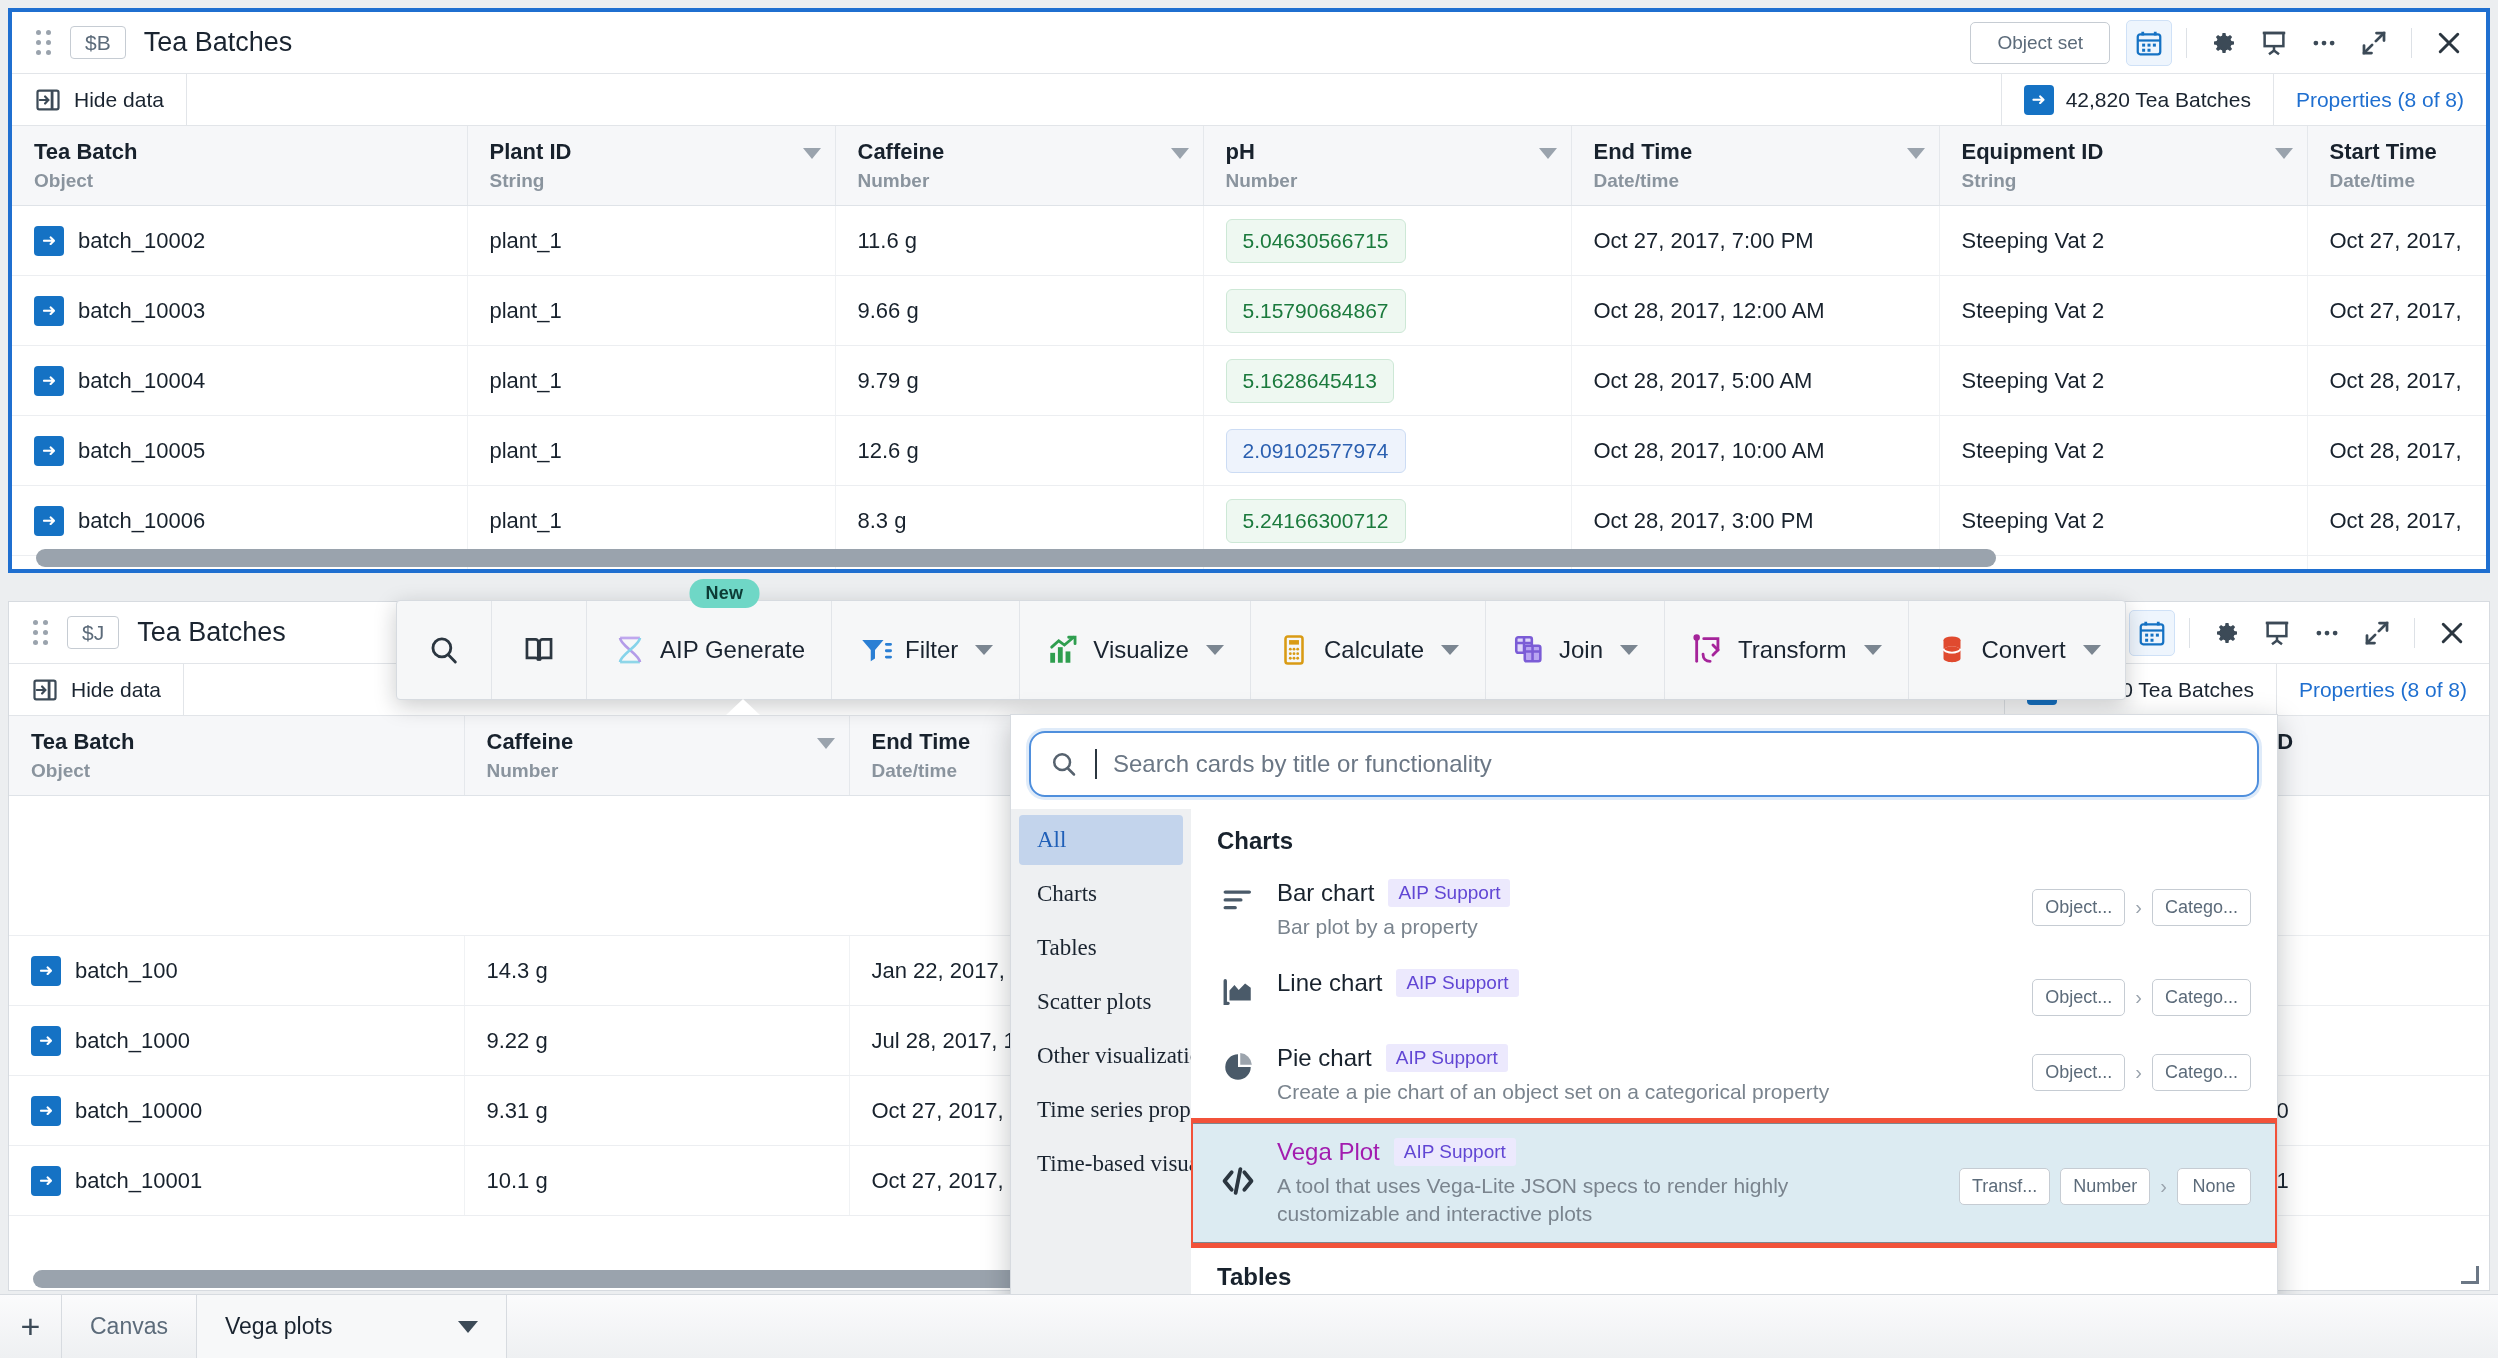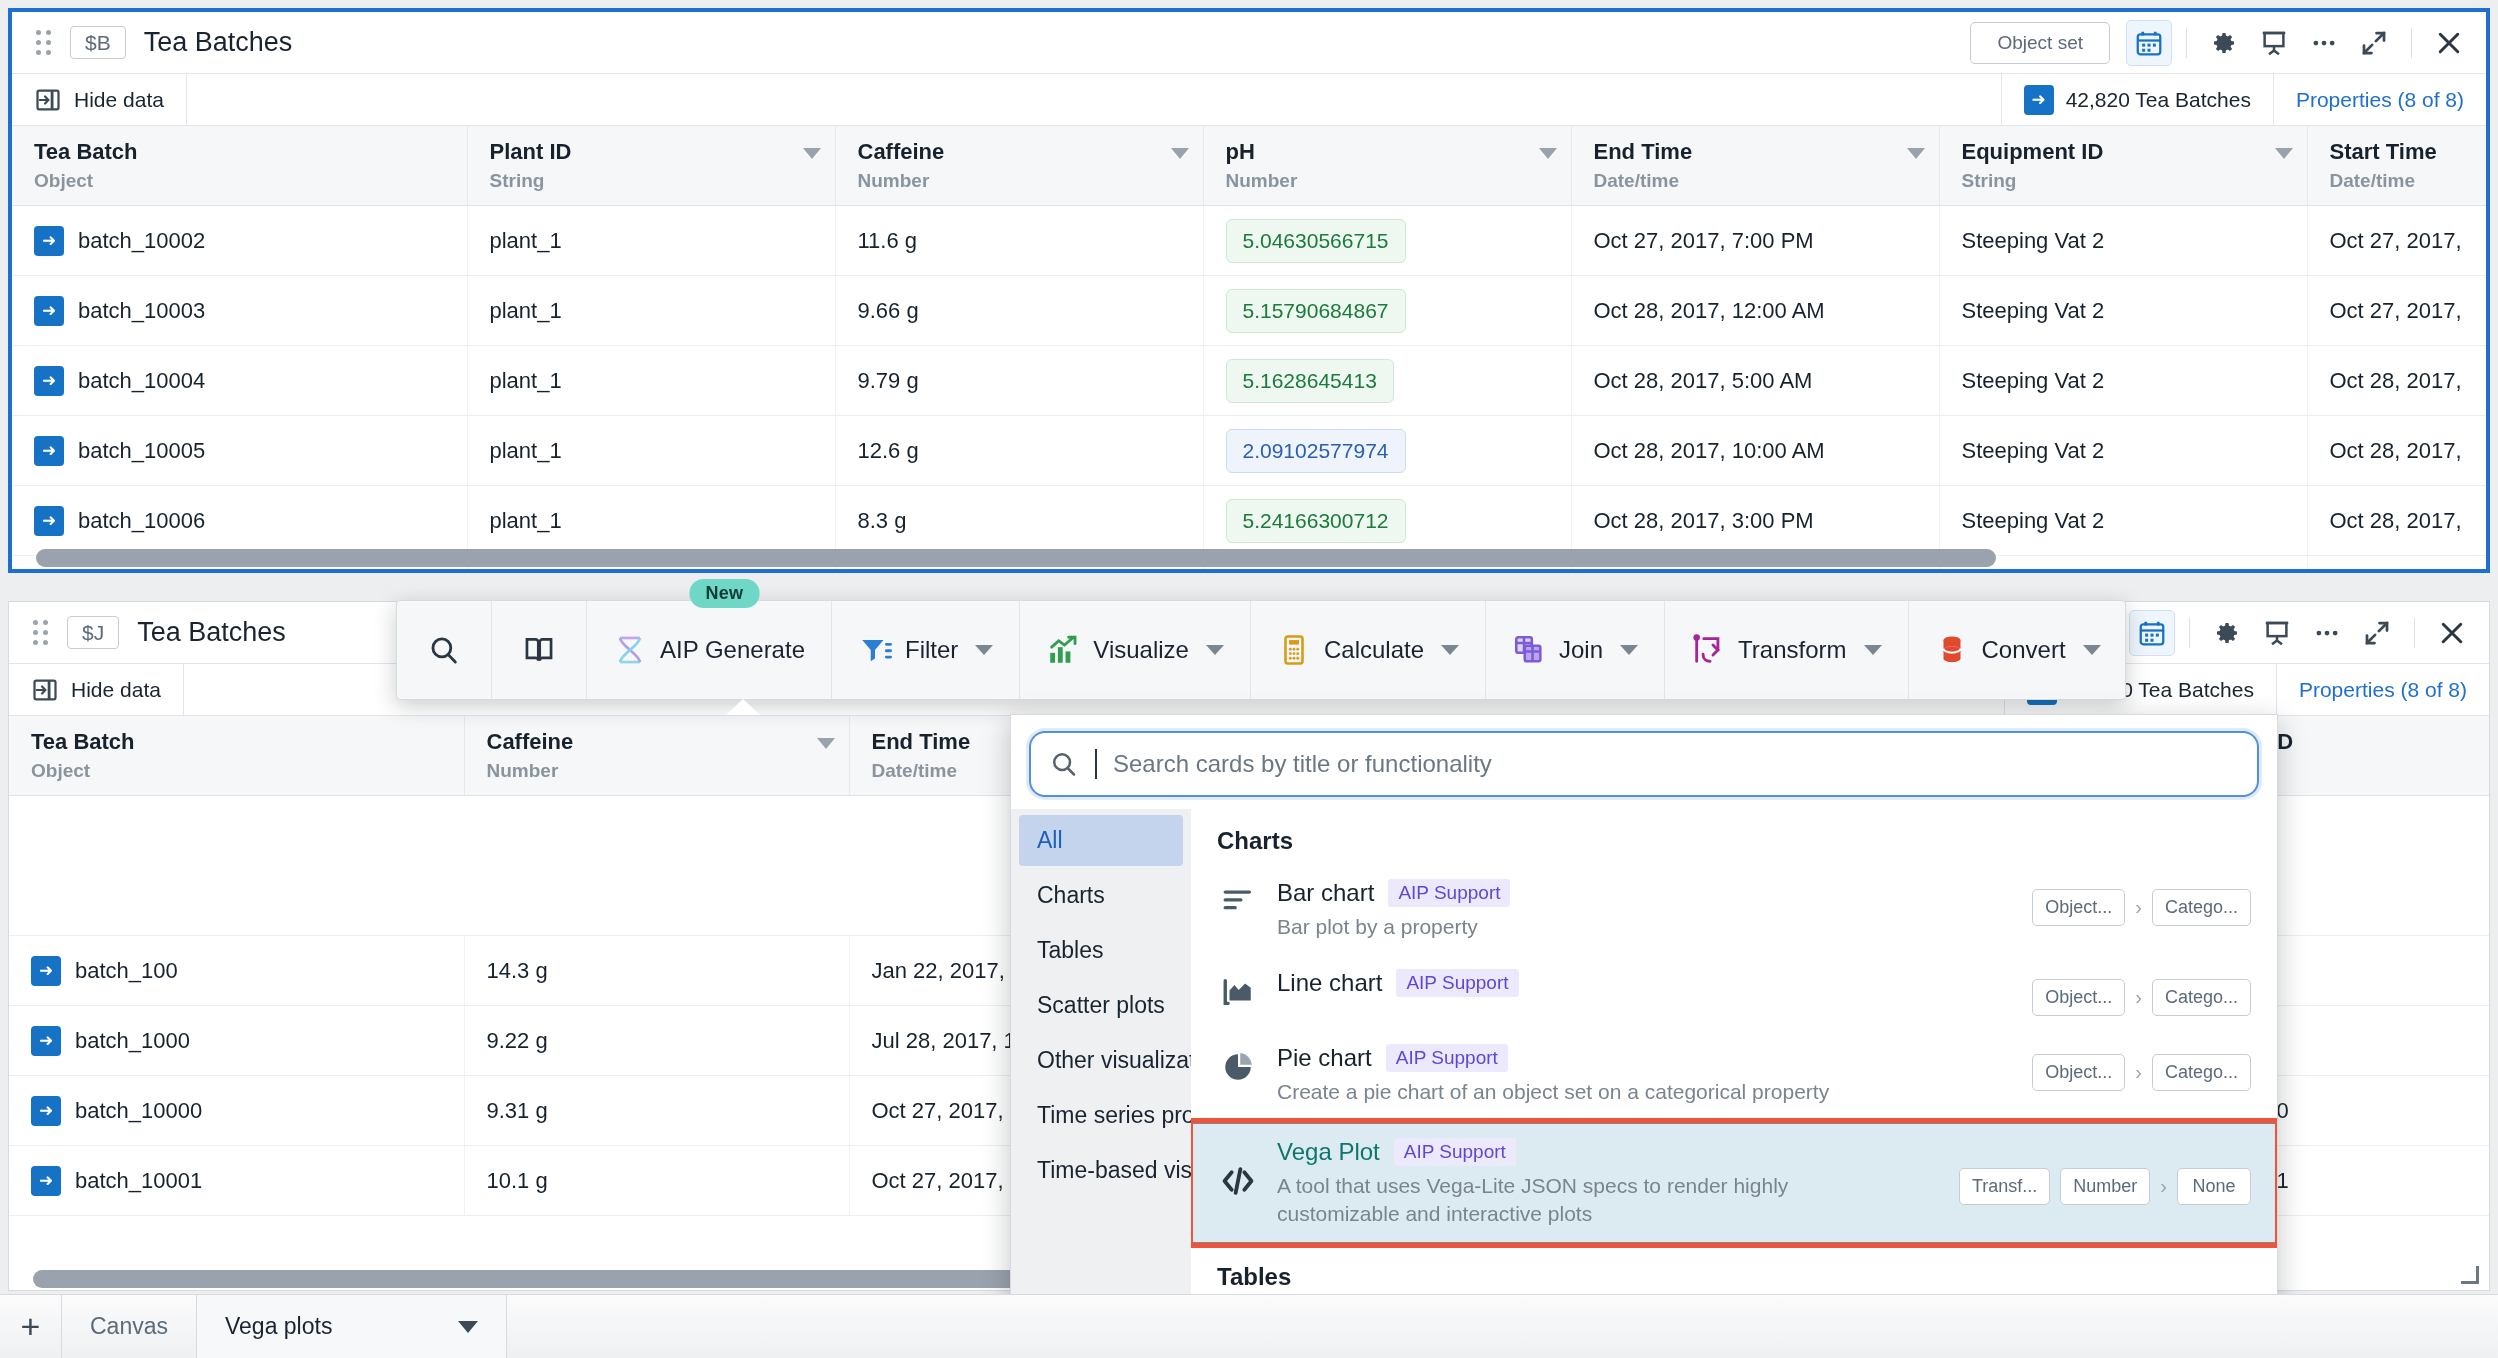--- a/index.html
+++ b/index.html
@@ -139,21 +139,21 @@
   .search-box{
     display:flex; align-items:center; gap:16px; height:66px;
     border:2px solid #4f8fdd; border-radius:16px; padding:0 18px;
     box-shadow:0 0 0 3px rgba(79,143,221,.18);
   }
   .search-caret{ width:2px; height:30px; background:#2b3640; }
   .search-ph{ color:#6b7785; font-size:24px; }
 
   .picker-body{ flex:1 1 auto; display:flex; min-height:0; }
   .cats{ width:180px; background:#eef0f2; padding:6px 0 0 0; flex:0 0 180px; }
-  .cats{ width:156px; }
+  .cats{ width:156px;font-family:Liberation Serif, serif; }
   .cat{
     font-size:23px; color:#1a2430; padding:12px 18px; margin:0 8px 4px 8px;
     border-radius:4px; white-space:nowrap;
   }
   .cat.active{ background:#c3d4ec; color:#1f5fb8; }
   .cards{ flex:1 1 auto; overflow:hidden; background:#fff; position:relative; }
   .cards-inner{ padding:0 0 0 0; }
   .group-title{ font-size:24px; font-weight:700; color:#18222d; padding:18px 26px 10px 26px; }
   .card{
     display:flex; align-items:flex-start; gap:18px; padding:14px 26px 14px 26px;
@@ -170,21 +170,21 @@
   .card-tags{ display:flex; align-items:center; gap:10px; flex:0 0 auto; padding-top:10px; }
   .tag{
     border:1px solid #c6ccd3; border-radius:5px; color:#5c6b7a; font-size:18px;
     padding:7px 12px; min-width:74px; text-align:center; background:#fff;
   }
   .tag-sep{ color:#9aa3ad; font-size:20px; }
   .card.highlight{
     background:#dcebf2; outline:5px solid #f2523a; outline-offset:-2px;
     border-top:3px solid #7c878f; border-bottom:3px solid #7c878f;
   }
-  .card.highlight .card-title{ color:#0f766e; }
+  .card.highlight .card-title{ color:#a21caf; }
 
   
   .bottombar{
     position:absolute; left:0; bottom:0; width:2498px; height:64px;
     background:linear-gradient(#fbfbfc,#eef0f2); border-top:1px solid #d7dbe0;
     display:flex; align-items:stretch; z-index:50;
   }
   .bb-add{ width:62px; display:flex; align-items:center; justify-content:center;
            border-right:1px solid #d7dbe0; color:#3c4a57; font-size:34px; }
   .bb-tab{

